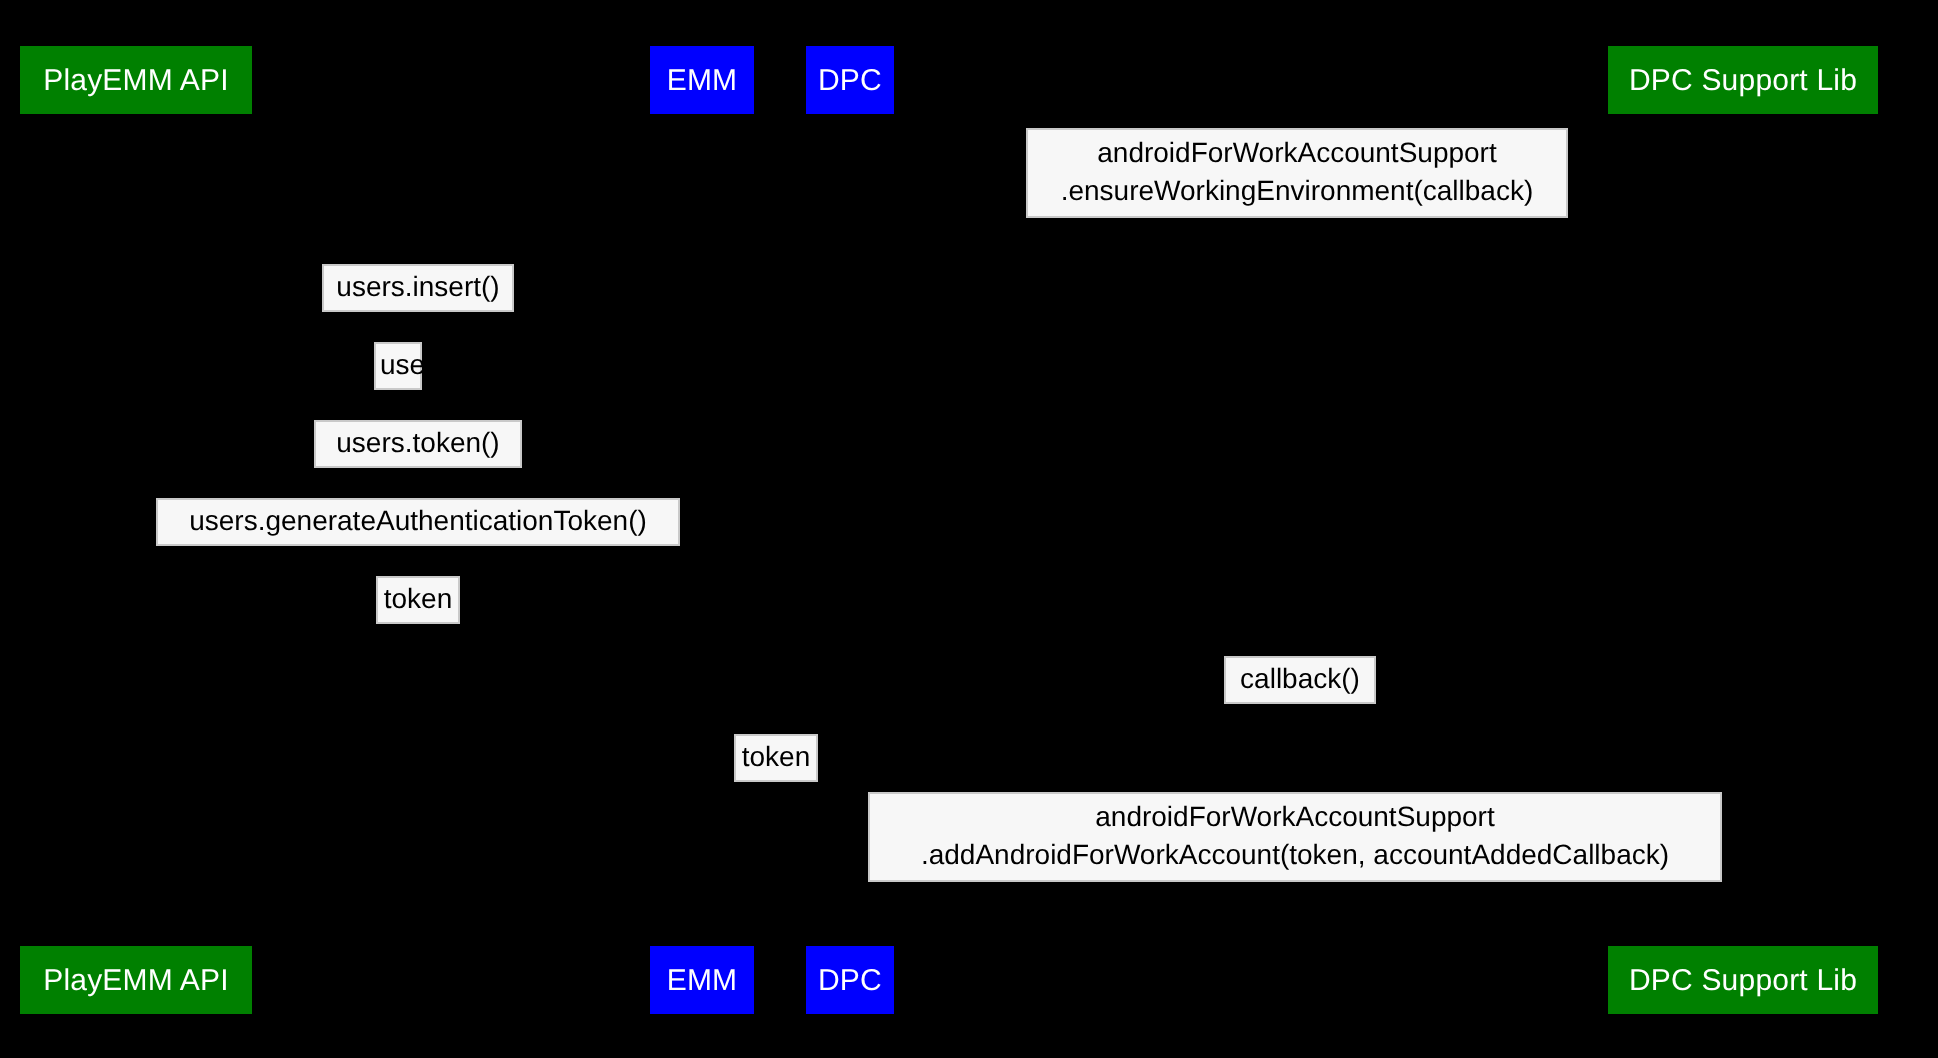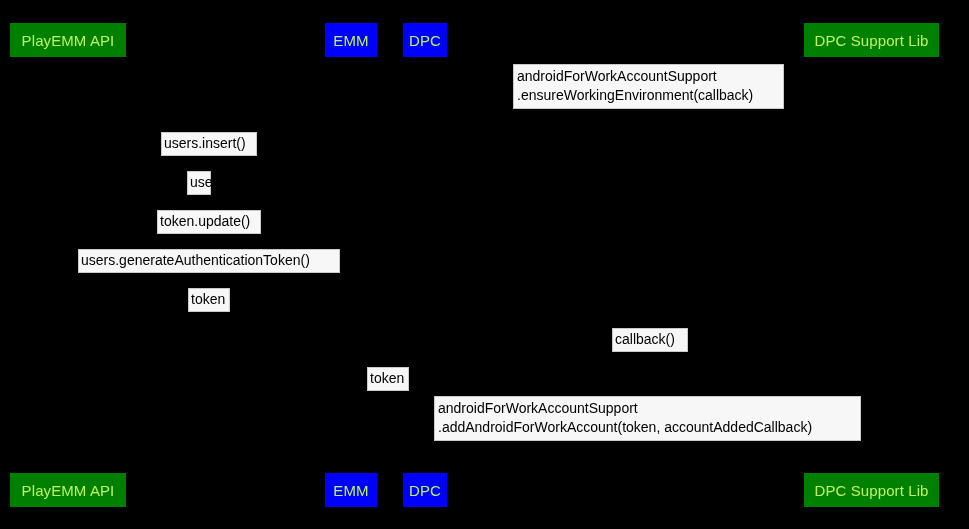--- a/index.html
+++ b/index.html
@@ -23,21 +23,21 @@
     height: 529px;
     background: #000000;
   }
   
   .participant {
     position: absolute;
     box-sizing: border-box;
     display: flex;
     align-items: center;
     justify-content: center;
-    color: #bef264;
+    color: #ffffff;
     font-size: 15px;
     line-height: 1;
     letter-spacing: 0.1px;
     white-space: nowrap;
     user-select: none;
   }
   .participant.green { background: #008000; }
   .participant.blue  { background: #0000ff; }
 
   
@@ -49,21 +49,21 @@
 
   
   .msg {
     position: absolute;
     box-sizing: border-box;
     background: #f7f7f7;
     color: #000000;
     border: 1px solid #c9c9c9;
     font-size: 14px;
     line-height: 19px;
-    text-align: left;
+    text-align: center;
     white-space: pre;
     padding: 1px 2px 2px 2px;
     user-select: none;
   }
   .msg.two-line {
     line-height: 19px;
     padding: 2px 3px 3px 3px;
   }
 </style>
 </head>
@@ -84,21 +84,21 @@
 
   <div class="participant green" style="left:804px; top:23px; width:135px; height:34px;">DPC Support Lib</div>
 
   <div class="msg two-line" style="left:513px; top:64px; width:271px;">androidForWorkAccountSupport
 .ensureWorkingEnvironment(callback)</div>
 
   <div class="msg" style="left:161px; top:132px; width:96px;">users.insert()</div>
 
   <div class="msg" style="left:187px; top:171px; width:24px;">userID</div>
 
-  <div class="msg" style="left:157px; top:210px; width:104px;">token.update()</div>
+  <div class="msg" style="left:157px; top:210px; width:104px;">users.token()</div>
 
   <div class="msg" style="left:78px; top:249px; width:262px;">users.generateAuthenticationToken()</div>
 
   <div class="msg" style="left:188px; top:288px; width:42px;">token</div>
 
   <div class="msg" style="left:612px; top:328px; width:76px;">callback()</div>
 
   <div class="msg" style="left:367px; top:367px; width:42px;">token</div>
 
   <div class="msg two-line" style="left:434px; top:396px; width:427px;">androidForWorkAccountSupport

